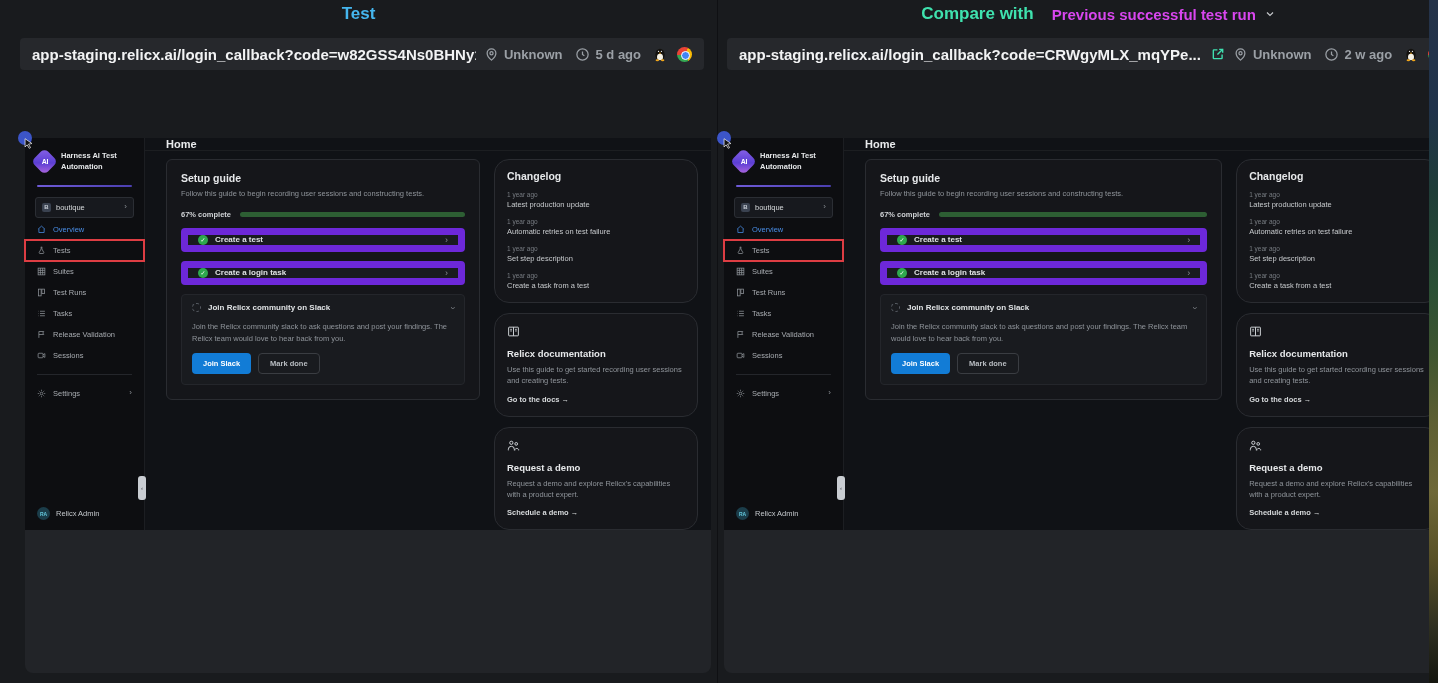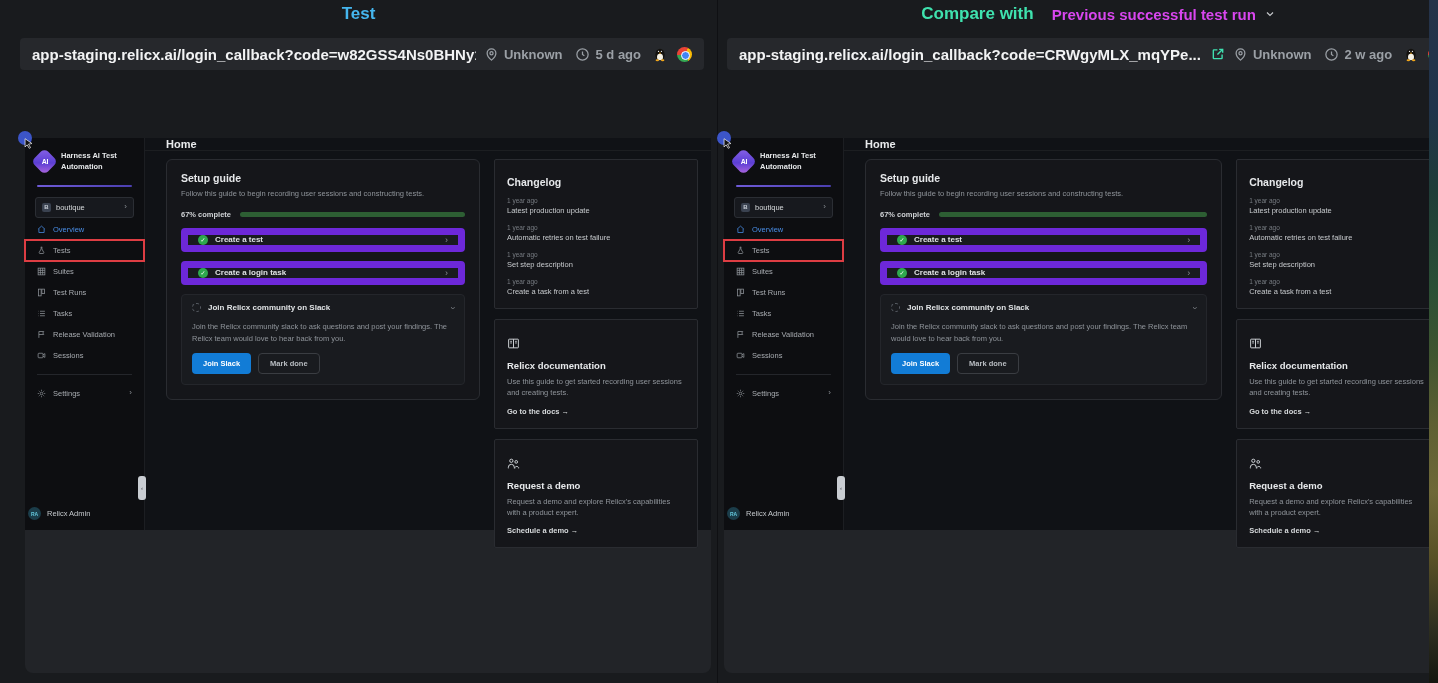--- a/index.html
+++ b/index.html
@@ -54,21 +54,21 @@
   .chev-r { margin-left:auto; color:#8a8f94; font-size:8px; line-height:1; }
   .nav { margin-top:1px; }
   .nav-item { display:flex; align-items:center; gap:7px; height:21px; padding:0 12px; color:#a7abb0; font-size:7.5px; cursor:pointer; }
   .nav-item svg { width:9px; height:9px; stroke:#8f949a; fill:none; stroke-width:2; flex:none; }
   .nav-item.active { color:#4a8fe8; }
   .nav-item.active svg { stroke:#4a8fe8; }
   .nav-item.hl { outline:2px solid #dd3d43; outline-offset:-1px; }
   .sb-div { height:1px; background:#24262b; margin:8px 12px; }
   .collapse-handle { position:absolute; left:113px; top:338px; width:8px; height:24px; background:#c9cdd2;
           border-radius:3px; color:#3a3d42; font-size:6px; display:flex; align-items:center; justify-content:center; cursor:pointer; z-index:3; }
-  .sb-user { position:absolute; left:3px; bottom:10px; display:flex; align-items:center; gap:6px; }
+  .sb-user { position:absolute; left:12px; bottom:10px; display:flex; align-items:center; gap:6px; }
   .avatar { width:13px; height:13px; border-radius:50%; background:#1b3d4a; color:#64c8dc; font-size:5px; font-weight:bold;
           display:flex; align-items:center; justify-content:center; flex:none; }
   .user-name { color:#c3c7cb; font-size:7.5px; }
 
   
   .main { flex:1; display:flex; flex-direction:column; background:#101216; min-width:0; }
   .main-header { height:40px; display:flex; align-items:center; padding-left:21px; border-bottom:1px solid rgba(255,255,255,0.05); }
   .page-title { color:#e8eaec; font-size:11px; font-weight:bold; }
   .content { display:flex; gap:14px; padding:8px 13px 0 21px; align-items:flex-start; }
 
@@ -90,21 +90,21 @@
   .step-exp { background:#191b1f; border:1px solid #24262b; border-radius:4px; padding:8px 10px 10px 10px; margin-top:9px; }
   .step-exp-head { display:flex; align-items:center; gap:7px; cursor:pointer; }
   .step-desc { color:#8f949a; font-size:7.5px; line-height:1.55; margin-top:8px; }
   .btn-row { display:flex; gap:7px; margin-top:9px; }
   .btn-primary { background:#127cd6; color:#fff; font-size:7.5px; font-weight:bold; border:none; border-radius:4px;
           padding:5px 11px; cursor:pointer; font-family:inherit; }
   .btn-ghost { background:transparent; color:#b9bdc2; font-size:7.5px; font-weight:bold; border:1px solid #3a3d42;
           border-radius:4px; padding:5px 11px; cursor:pointer; font-family:inherit; }
 
   .right-col { width:204px; flex:none; display:flex; flex-direction:column; gap:10px; }
-  .side-card { background:#15161a; border:1px solid #2a2c31; border-radius:2px; padding:16px 12px 12px 12px; }
+  .side-card { background:#15161a; border:1px solid #2a2c31; border-radius:15px; padding:10px 12px 12px 12px; }
   .cl-entry { margin-top:9px; }
   .cl-time { color:#777c82; font-size:6.5px; }
   .cl-text { color:#c7cacd; font-size:7.5px; margin-top:2px; }
   .side-ic { width:13px; height:13px; stroke:#cfd3d7; fill:none; stroke-width:1.8; }
   .side-title { color:#e6e8ea; font-size:9.5px; font-weight:bold; margin-top:6px; }
   .side-desc { color:#8f949a; font-size:7.5px; line-height:1.5; margin-top:5px; }
   .side-link { color:#d6d9db; font-size:7.5px; font-weight:bold; margin-top:8px; cursor:pointer; }
 
   .edge-strip { position:absolute; right:0; top:0; width:9px; height:683px;
     background:linear-gradient(180deg,#253349 0%,#20334b 16%,#1f3d38 28%,#2a4f35 42%,#3f5530 52%,#5e5f33 62%,#6e6838 72%,#585026 82%,#2e2f20 92%,#15160f 100%); }

